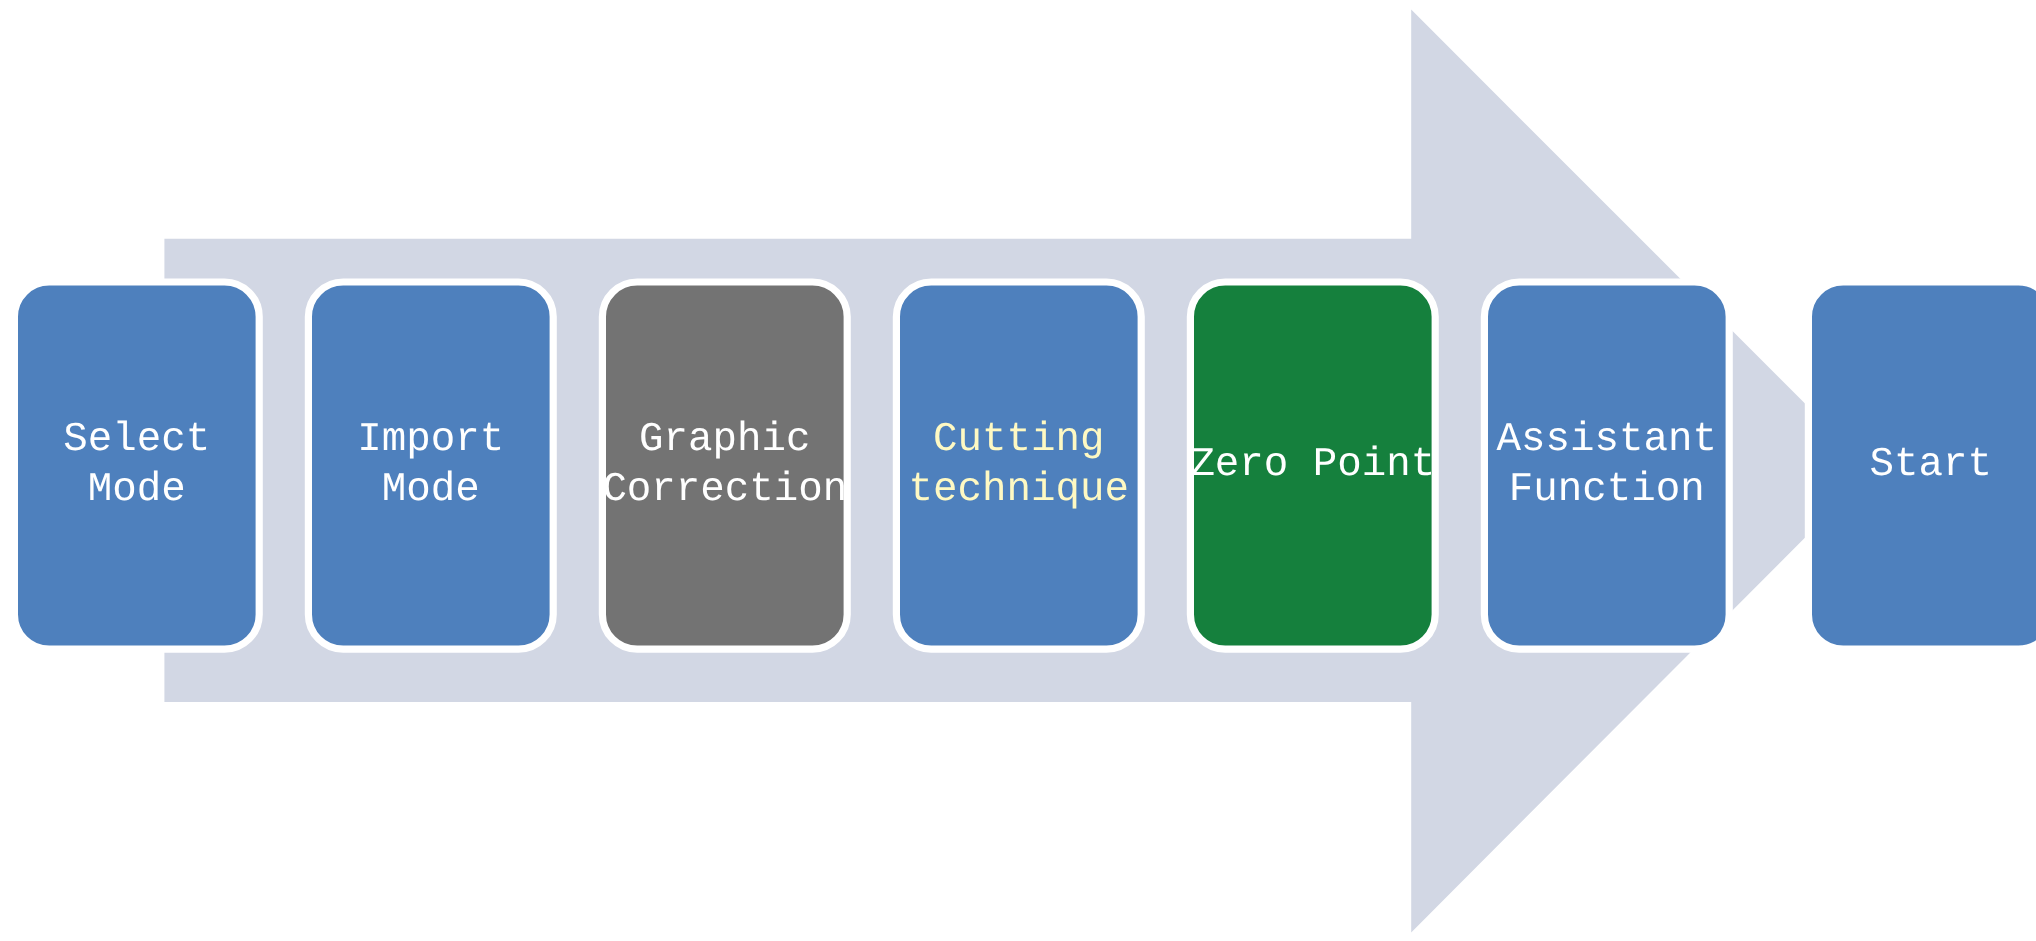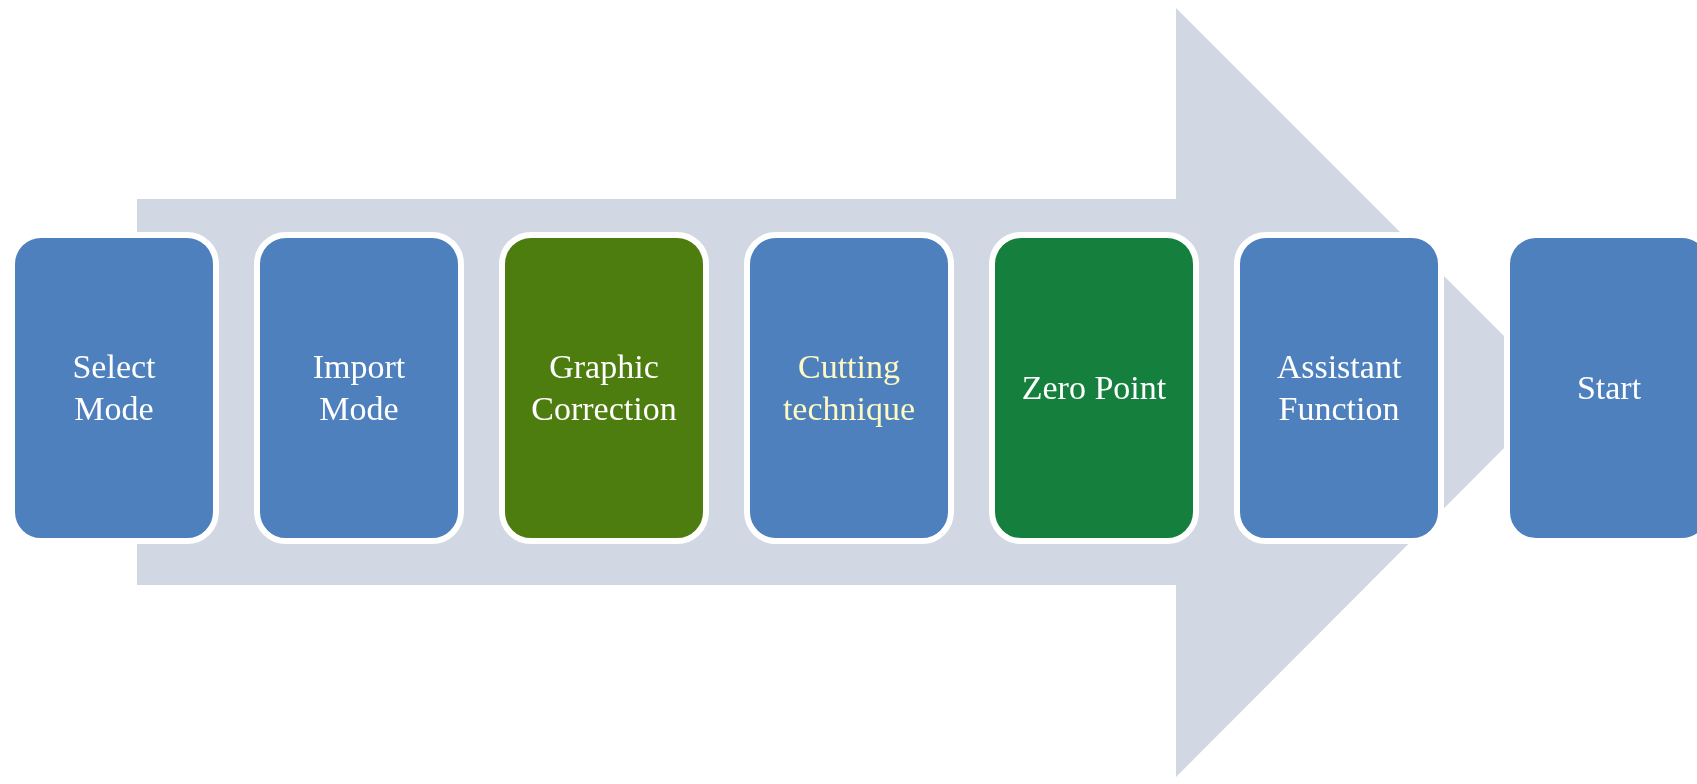--- a/index.html
+++ b/index.html
@@ -2,21 +2,21 @@
 <html><head>
 <meta charset="utf-8">
 <style>
   html, body { margin: 0; padding: 0; background: #ffffff; }
   .stage {
     position: relative;
     width: 1697px;
     height: 784px;
     overflow: hidden;
     background: #ffffff;
-    font-family: Liberation Serif, serif;
+    font-family: Liberation Mono, monospace;
   }
   .arrow-svg {
     position: absolute;
     left: 0;
     top: 0;
     width: 1697px;
     height: 784px;
     display: block;
   }
   .step {
@@ -50,21 +50,21 @@
   </svg>
   <div id="steps">
       <div class="step" style="left: 9px; background: rgb(78, 128, 189); border-color: rgb(255, 255, 255); color: rgb(255, 255, 255);">
         <span class="line">Select</span>
         <span class="line">Mode</span>
       </div>
       <div class="step" style="left: 254px; background: rgb(78, 128, 189); border-color: rgb(255, 255, 255); color: rgb(255, 255, 255);">
         <span class="line">Import</span>
         <span class="line">Mode</span>
       </div>
-      <div class="step" style="left: 499px; background: #4d7c0f; border-color: rgb(255, 255, 255); color: rgb(255, 255, 255);">
+      <div class="step" style="left: 499px; background: #737373; border-color: rgb(255, 255, 255); color: rgb(255, 255, 255);">
         <span class="line">Graphic</span>
         <span class="line">Correction</span>
       </div>
       <div class="step" style="left: 744px; background: rgb(78, 128, 189); border-color: rgb(255, 255, 255); color: #fef9c3;">
         <span class="line">Cutting</span>
         <span class="line">technique</span>
       </div>
       <div class="step" style="left: 989px; background: #15803d; border-color: rgb(255, 255, 255); color: rgb(255, 255, 255);">
         <span class="line">Zero Point</span>
       </div>

